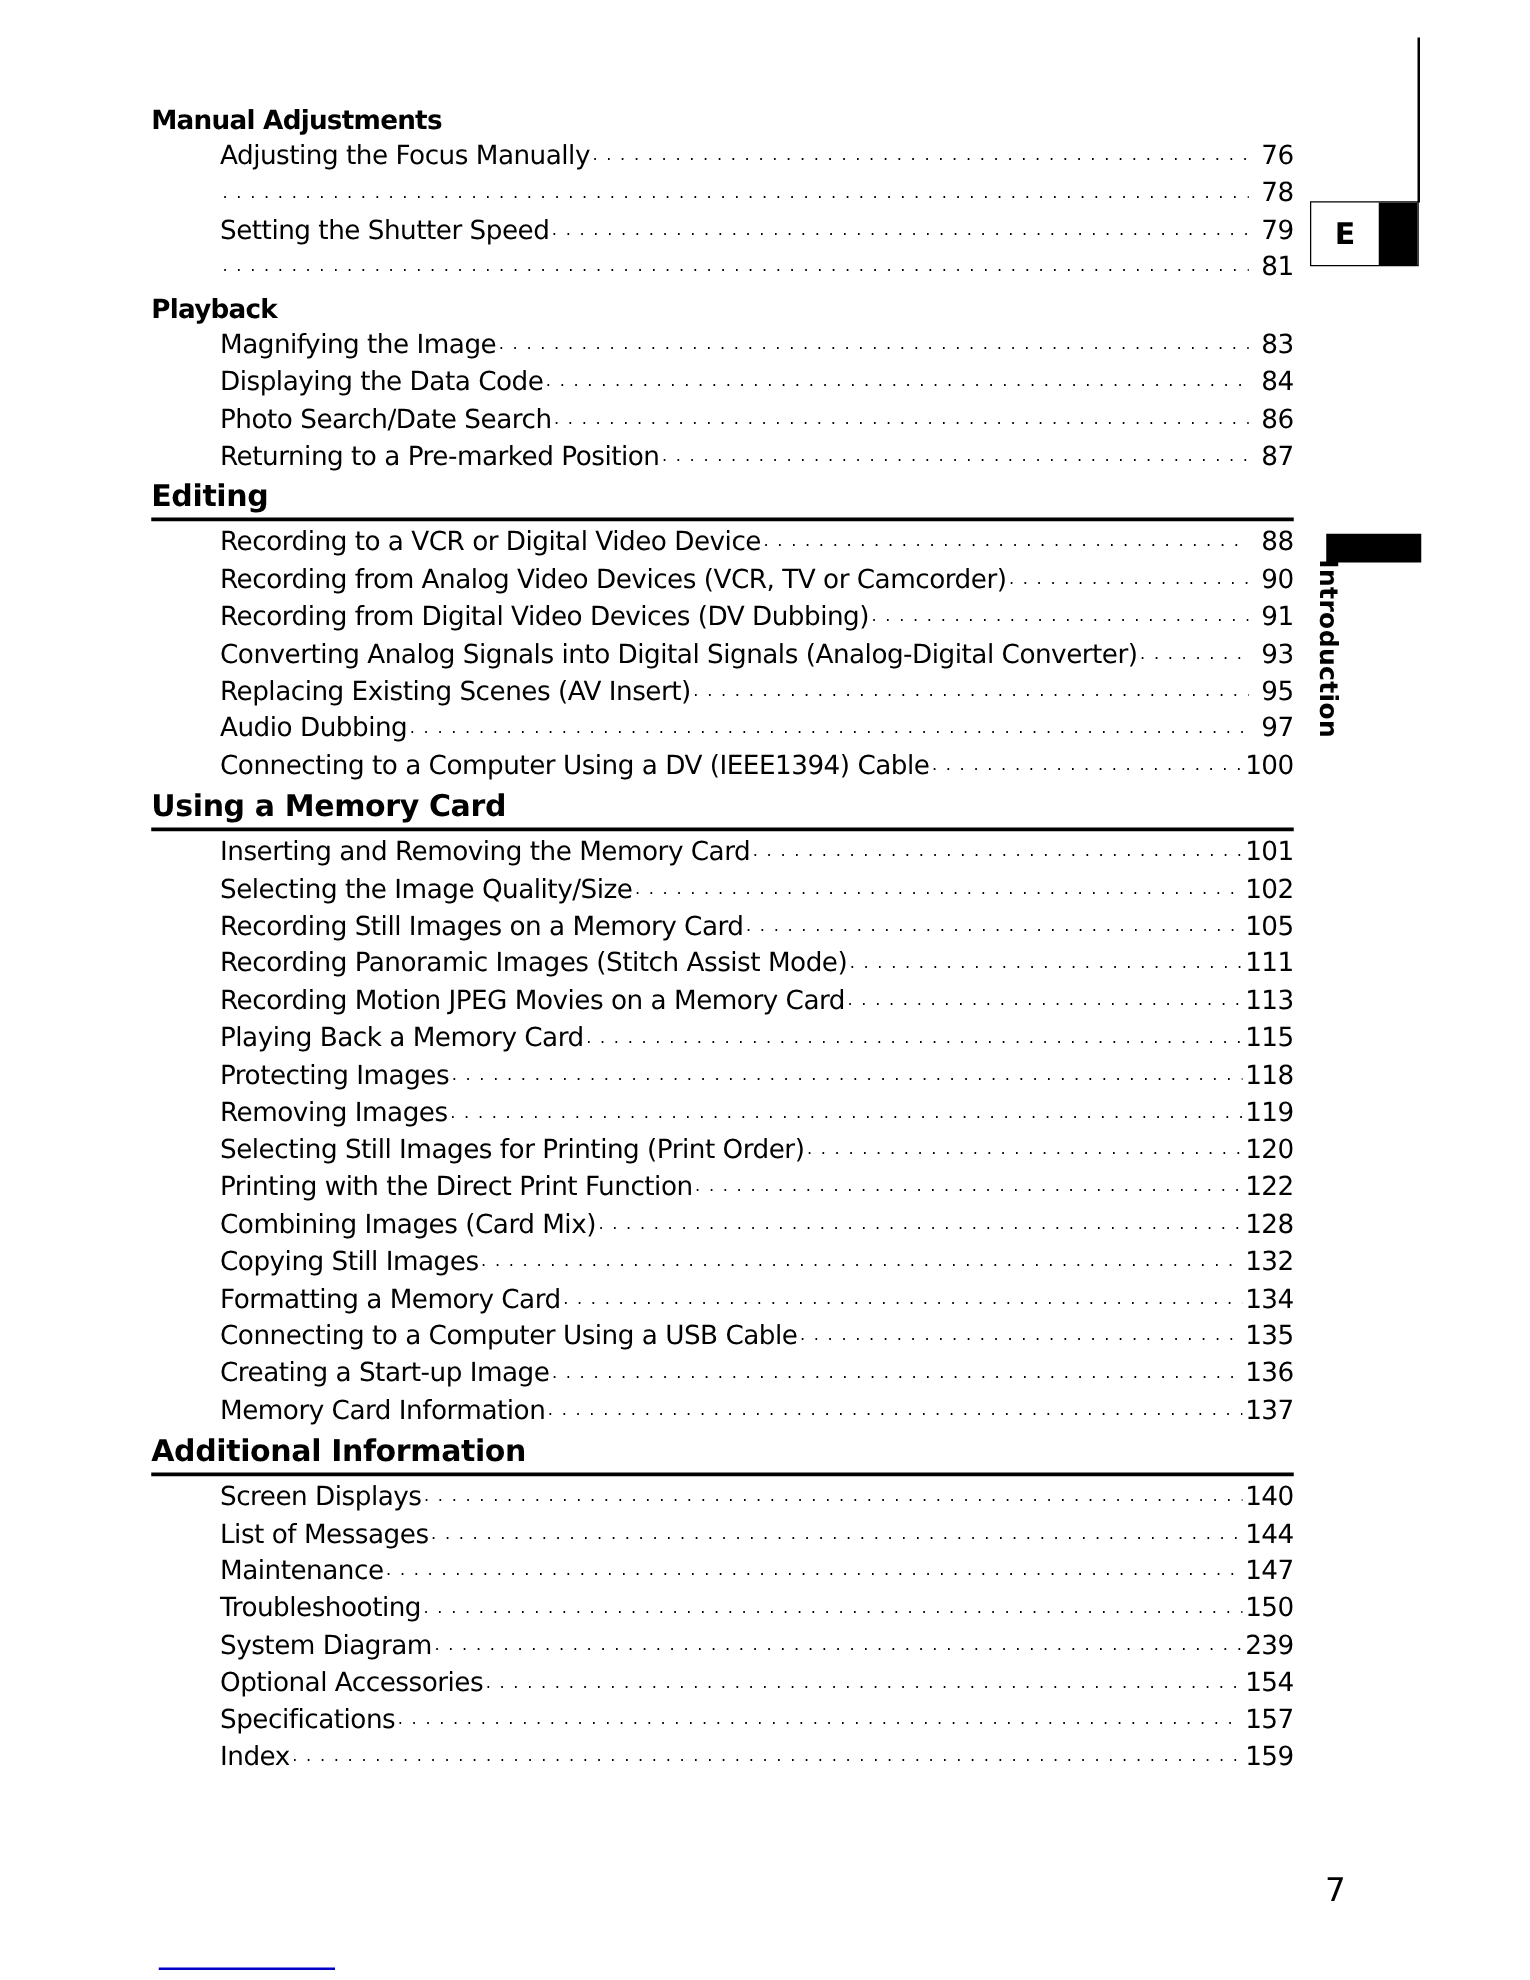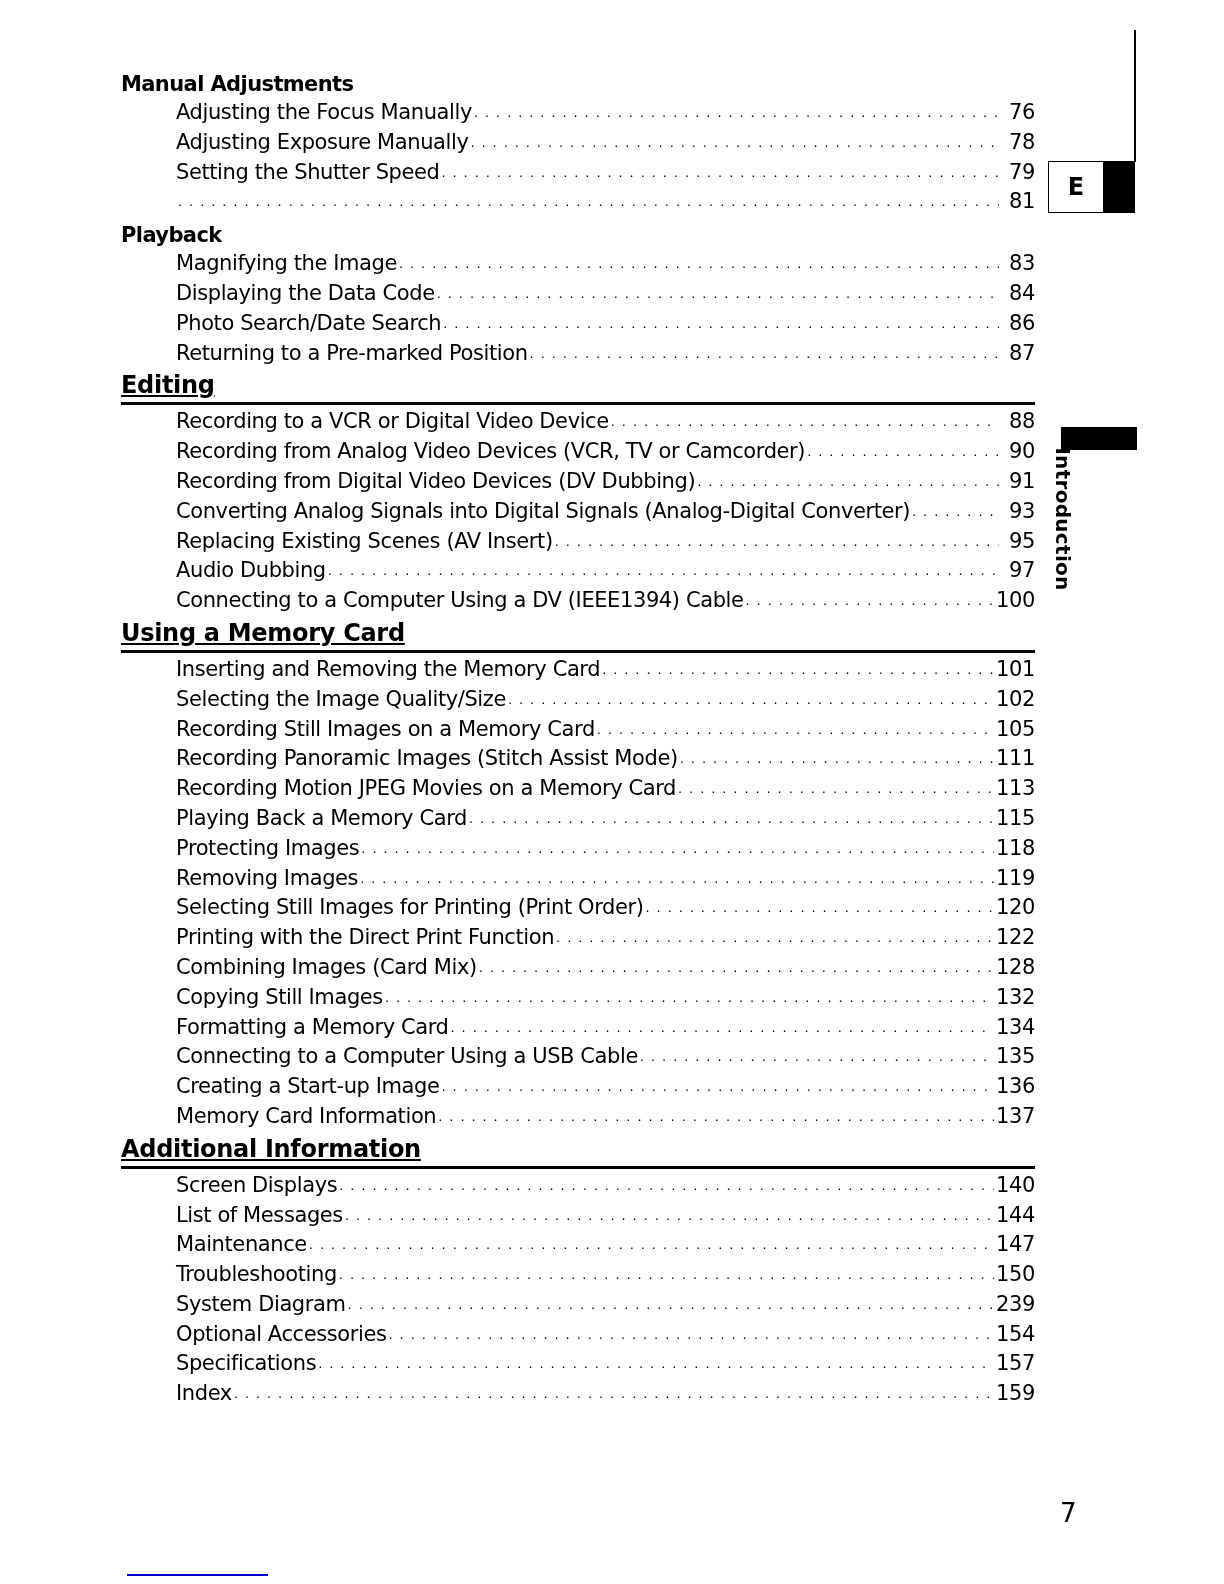--- a/index.html
+++ b/index.html
@@ -3,25 +3,25 @@
 <meta charset="utf-8">
 <style>
   html, body { margin: 0; padding: 0; background: #ffffff; }
   body { width: 1224px; height: 1584px; position: relative; overflow: hidden;
          font-family: "DejaVu Sans", sans-serif; color: #000; }
 
   .toc { position: absolute; left: 121px; top: 70px; width: 914px; }
 
   .subsection-title { font-weight: bold; font-size: 21px; letter-spacing: -0.6px;
                       height: 28px; line-height: 28px; margin: 0; }
-  .subsection-title.first { margin-top: 0; }
+  .subsection-title.first { margin-top: 12px; }
 
   .section-title { font-weight: bold; font-size: 24px; letter-spacing: -0.3px;
                    height: 34px; line-height: 34px; border-bottom: 3px solid #000;
-                   margin: 0 0 2px 0; text-decoration: underline; }
+                   margin: 0 0 2px 0; }
 
   .entry { display: flex; align-items: center; height: 29.8px; line-height: 29.8px;
            padding-left: 55px; font-size: 21px; letter-spacing: -0.4px; }
   .entry .label { white-space: nowrap; }
   .entry .leader { flex: 1; overflow: hidden; white-space: nowrap; margin: 0 2px;
                    letter-spacing: 1.4px; font-size: 13px; }
   .entry .leader::after {
     content: ". . . . . . . . . . . . . . . . . . . . . . . . . . . . . . . . . . . . . . . . . . . . . . . . . . . . . . . . . . . . . . . . . . . . . . . . . . . . . . . . . . . . . . . . . . . . . . . . . . . . . . . . . . . . . . . . . . . . . . . . . . . . . . . . . . . . . . . . . . . . . . . . . . . . . . . . . . . . . . . . . . . . . . . . . . . . . . .";
   }
   .entry .page { white-space: nowrap; min-width: 34px; text-align: right; }
@@ -53,21 +53,20 @@
 
 <div class="toc">
   <div>
     <div class="subsection-title first">Manual Adjustments</div>
     <div class="entry">
         <span class="label">Adjusting the Focus Manually</span>
         <span class="leader"></span>
         <span class="page">76</span>
       </div>
     <div class="entry">
-        <span class="label">Adjusting Exposure Manually</span>
         <span class="leader"></span>
         <span class="page">78</span>
       </div>
     <div class="entry">
         <span class="label">Setting the Shutter Speed</span>
         <span class="leader"></span>
         <span class="page">79</span>
       </div>
     <div class="entry">
         <span class="leader"></span>

